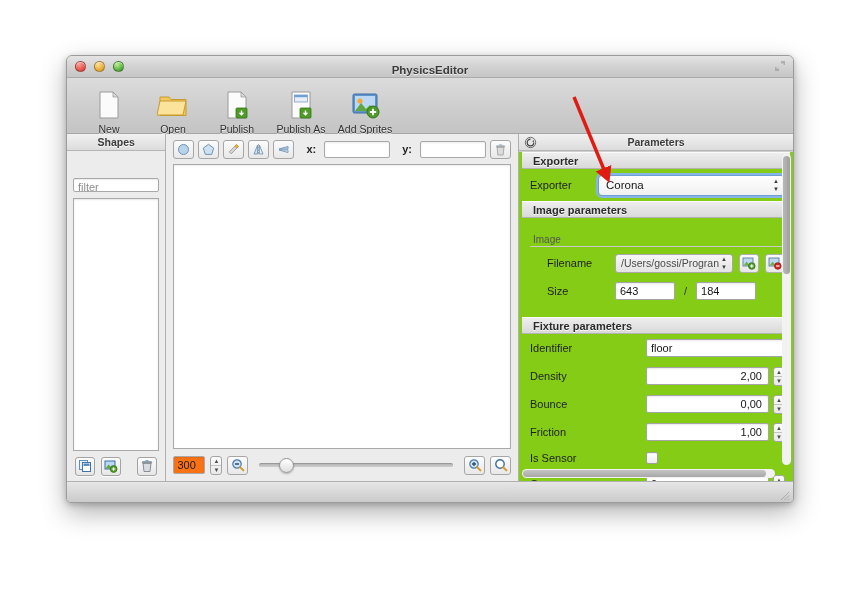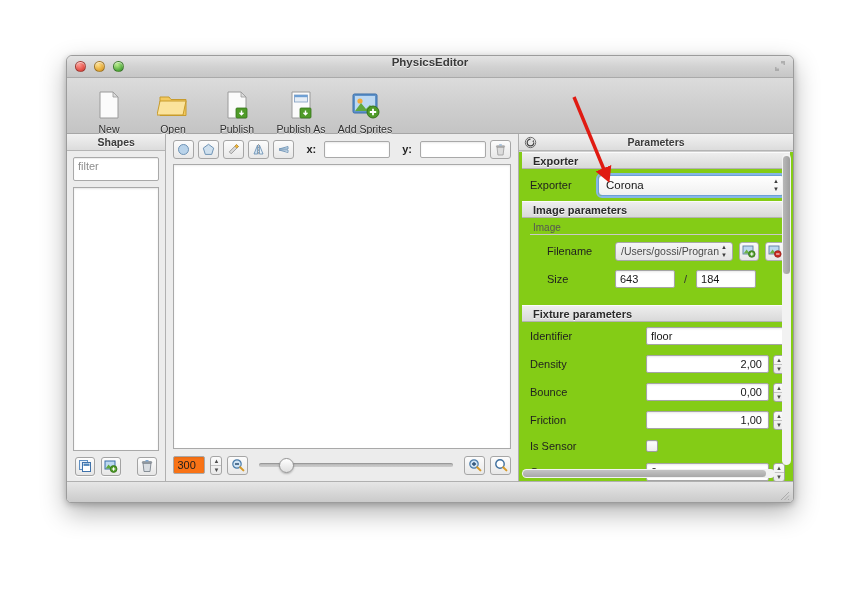--- a/index.html
+++ b/index.html
@@ -42,21 +42,21 @@
   .dot {
     width: 11px; height: 11px; border-radius: 50%;
     border: 1px solid rgba(0,0,0,0.30);
     box-shadow: inset 0 1px 1px rgba(255,255,255,0.65);
   }
   .dot.red    { background: radial-gradient(circle at 35% 30%, #ff9a92, #e24b42 70%); }
   .dot.yellow { background: radial-gradient(circle at 35% 30%, #ffe08a, #e2a531 70%); }
   .dot.green  { background: radial-gradient(circle at 35% 30%, #b9ef8a, #4ea83a 70%); }
 
   .win-title {
-    position: absolute; left: 0; right: 0; top: 0;
+    position: absolute; left: 0; right: 0; top: 8px;
     text-align: center;
     font-size: 11.5px; font-weight: bold; color: #3a3a3a;
     text-shadow: 0 1px 0 rgba(255,255,255,0.7);
   }
   .expand-icon {
     position: absolute; right: 7px; top: 4px;
     width: 12px; height: 12px;
     opacity: 0.55;
   }
 
@@ -101,29 +101,30 @@
 
   
   .shapes-panel {
     width: 118px;
     border-right: 1px solid #b0b0b0;
     background: #ececec;
     display: flex; flex-direction: column;
   }
   .shapes-inner { padding: 6px 6px 0 6px; flex: 1; display: flex; flex-direction: column; }
   .filter-input {
-    height: 24px;
+    height: 14px;
     border: 1px solid #a9a9a9;
     border-radius: 2px;
     background: #ffffff;
     font-size: 11px;
     color: #8d8d8d;
     padding: 0 4px;
     line-height: 16px;
     box-shadow: inset 0 1px 1px rgba(0,0,0,0.08);
+    margin-top: 21px;
   }
   .shapes-list {
     margin-top: 6px;
     flex: 1;
     background: #ffffff;
     border: 1px solid #a9a9a9;
     box-shadow: inset 0 1px 2px rgba(0,0,0,0.10);
   }
   .shapes-buttons {
     height: 30px;
@@ -277,21 +278,21 @@
     border-color: #6d9fd4;
   }
   .combo-arrows {
     position: absolute; right: 5px; top: 50%;
     transform: translateY(-50%);
     display: flex; flex-direction: column; gap: 2px;
     font-size: 6px; color: #3d3d3d; line-height: 1;
   }
   .subgroup-label {
     font-size: 10px; color: #555;
-    padding: 4px 0 1px 14px;
+    padding: 16px 0 1px 14px;
   }
   .subgroup-rule {
     height: 1px; background: #c9c9c9; margin: 0 11px 2px 11px;
   }
   .sel-small {
     width: 118px; height: 19px;
     border: 1px solid #a8a8a8;
     border-radius: 3px;
     background: linear-gradient(to bottom,#f6f6f6,#e4e4e4);
     font-size: 10.5px; color: #4a4a4a;

